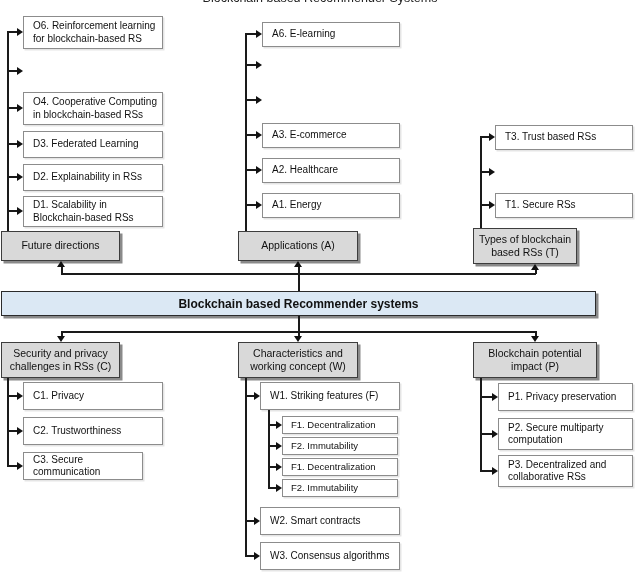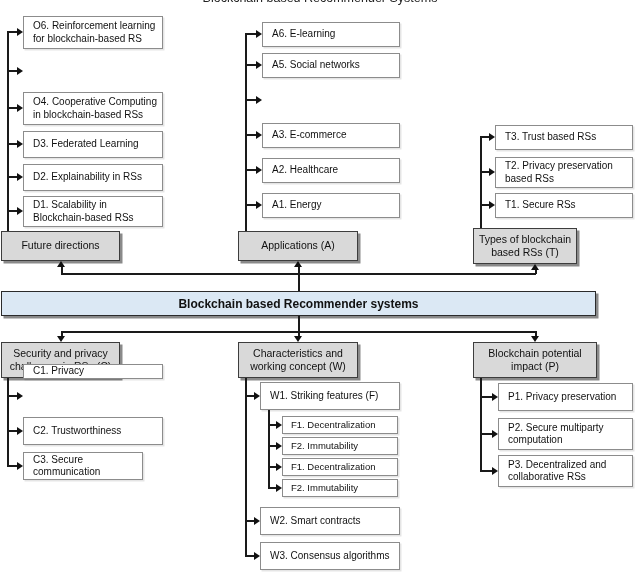--- a/index.html
+++ b/index.html
@@ -51,41 +51,39 @@
     <i class="ar" style="left:17px;top:207px"></i>
   <div class="bx" style="left:23px;top:196px;width:140px;height:31px">D1. Scalability in Blockchain-based RSs</div>
   <div class="hd" style="left:1px;top:231px;width:119px;height:30px">Future directions</div>
 
   <i class="vl" style="left:245px;top:34px;height:197px"></i>
   <i class="hl" style="left:245px;top:33px;width:11px"></i>
     <i class="ar" style="left:256px;top:30px"></i>
   <div class="bx" style="left:262px;top:22px;width:138px;height:25px">A6. E-learning</div>
   <i class="hl" style="left:245px;top:64px;width:11px"></i>
     <i class="ar" style="left:256px;top:61px"></i>
-  <div class="bx" style="left:262px;top:53px;width:138px;height:25px">A5. Social networks</div>
   <i class="hl" style="left:245px;top:99px;width:11px"></i>
     <i class="ar" style="left:256px;top:96px"></i>
   <i class="hl" style="left:245px;top:134px;width:11px"></i>
     <i class="ar" style="left:256px;top:131px"></i>
   <div class="bx" style="left:262px;top:123px;width:138px;height:25px">A3. E-commerce</div>
   <i class="hl" style="left:245px;top:169px;width:11px"></i>
     <i class="ar" style="left:256px;top:166px"></i>
   <div class="bx" style="left:262px;top:158px;width:138px;height:25px">A2. Healthcare</div>
   <i class="hl" style="left:245px;top:204px;width:11px"></i>
     <i class="ar" style="left:256px;top:201px"></i>
   <div class="bx" style="left:262px;top:193px;width:138px;height:25px">A1. Energy</div>
   <div class="hd" style="left:238px;top:231px;width:120px;height:30px">Applications (A)</div>
 
   <i class="vl" style="left:480px;top:137px;height:91px"></i>
   <i class="hl" style="left:480px;top:136px;width:9px"></i>
     <i class="ar" style="left:489px;top:133px"></i>
   <div class="bx" style="left:495px;top:125px;width:138px;height:25px">T3. Trust based RSs</div>
   <i class="hl" style="left:480px;top:171px;width:9px"></i>
     <i class="ar" style="left:489px;top:168px"></i>
-  <div class="bx" style="left:495px;top:157px;width:138px;height:31px">T2. Privacy preservation based RSs</div>
   <i class="hl" style="left:480px;top:204px;width:9px"></i>
     <i class="ar" style="left:489px;top:201px"></i>
   <div class="bx" style="left:495px;top:193px;width:138px;height:25px">T1. Secure RSs</div>
   <div class="hd" style="left:473px;top:228px;width:104px;height:36px">Types of blockchain based RSs (T)</div>
 
   <i class="hl" style="left:61px;top:273px;width:475px"></i>
   <i class="au" style="left:57px;top:261px"></i>
     <i class="vl" style="left:61px;top:267px;height:7px"></i>
   <i class="au" style="left:294px;top:261px"></i>
     <i class="vl" style="left:298px;top:267px;height:7px"></i>
@@ -101,21 +99,21 @@
     <i class="ad" style="left:57px;top:336px"></i>
   <i class="vl" style="left:298px;top:331px;height:5px"></i>
     <i class="ad" style="left:294px;top:336px"></i>
   <i class="vl" style="left:535px;top:331px;height:5px"></i>
     <i class="ad" style="left:531px;top:336px"></i>
 
   <div class="hd" style="left:1px;top:342px;width:119px;height:36px">Security and privacy challenges in RSs (C)</div>
   <i class="vl" style="left:7px;top:378px;height:88px"></i>
   <i class="hl" style="left:7px;top:395px;width:10px"></i>
     <i class="ar" style="left:17px;top:392px"></i>
-  <div class="bx" style="left:23px;top:364px;width:140px;height:15px">C1. Privacy</div>
+  <div class="bx" style="left:23px;top:382px;width:140px;height:28px">C1. Privacy</div>
   <i class="hl" style="left:7px;top:430px;width:10px"></i>
     <i class="ar" style="left:17px;top:427px"></i>
   <div class="bx" style="left:23px;top:417px;width:140px;height:28px">C2. Trustworthiness</div>
   <i class="hl" style="left:7px;top:465px;width:10px"></i>
     <i class="ar" style="left:17px;top:462px"></i>
   <div class="bx" style="left:23px;top:452px;width:120px;height:28px">C3. Secure communication</div>
 
   <div class="hd" style="left:238px;top:342px;width:120px;height:36px">Characteristics and working concept (W)</div>
   <i class="vl" style="left:245px;top:378px;height:178px"></i>
   <i class="hl" style="left:245px;top:395px;width:9px"></i>

